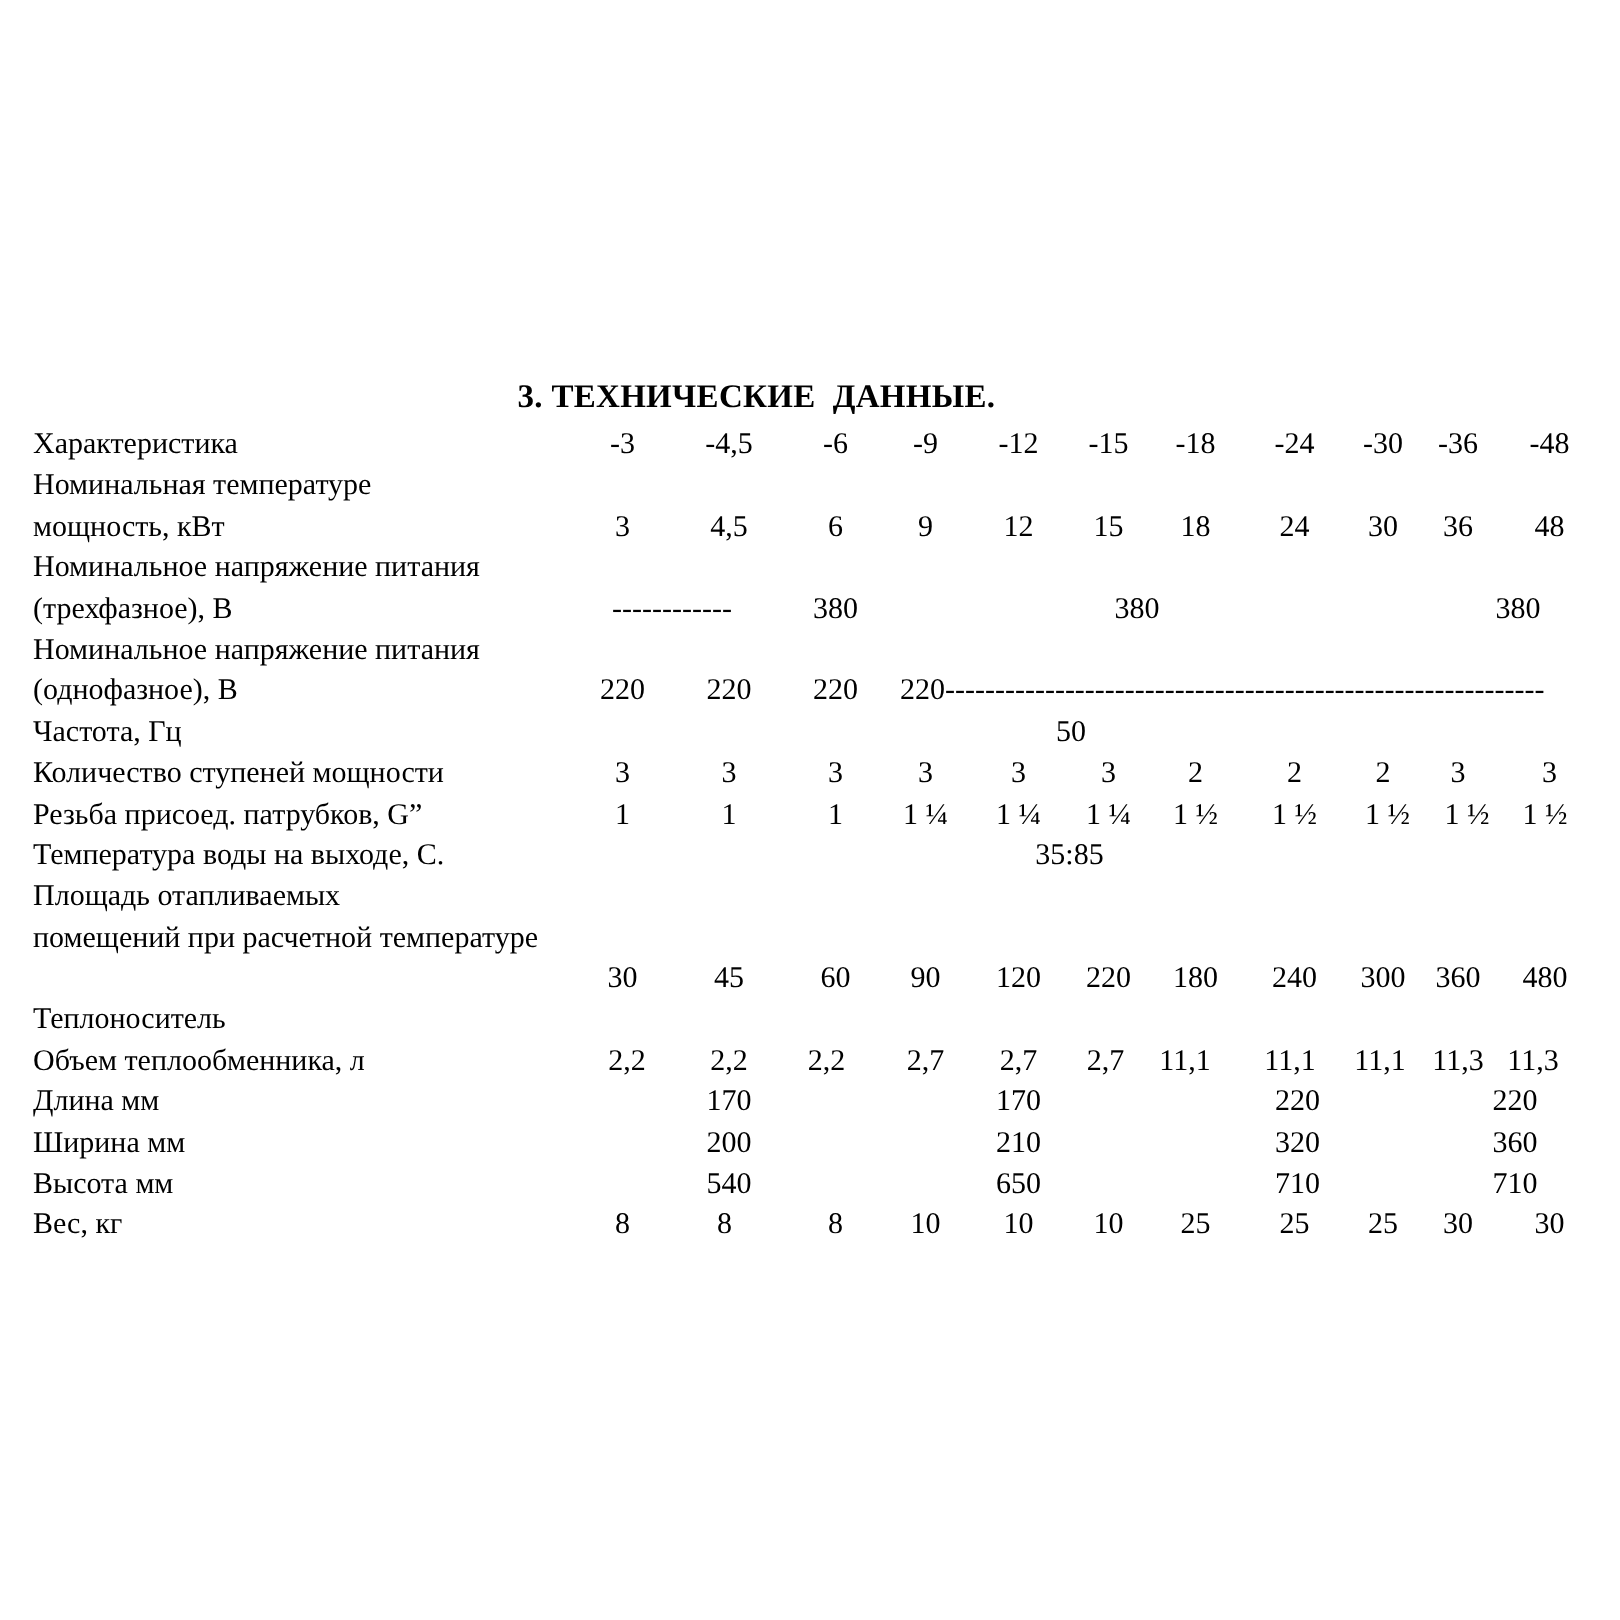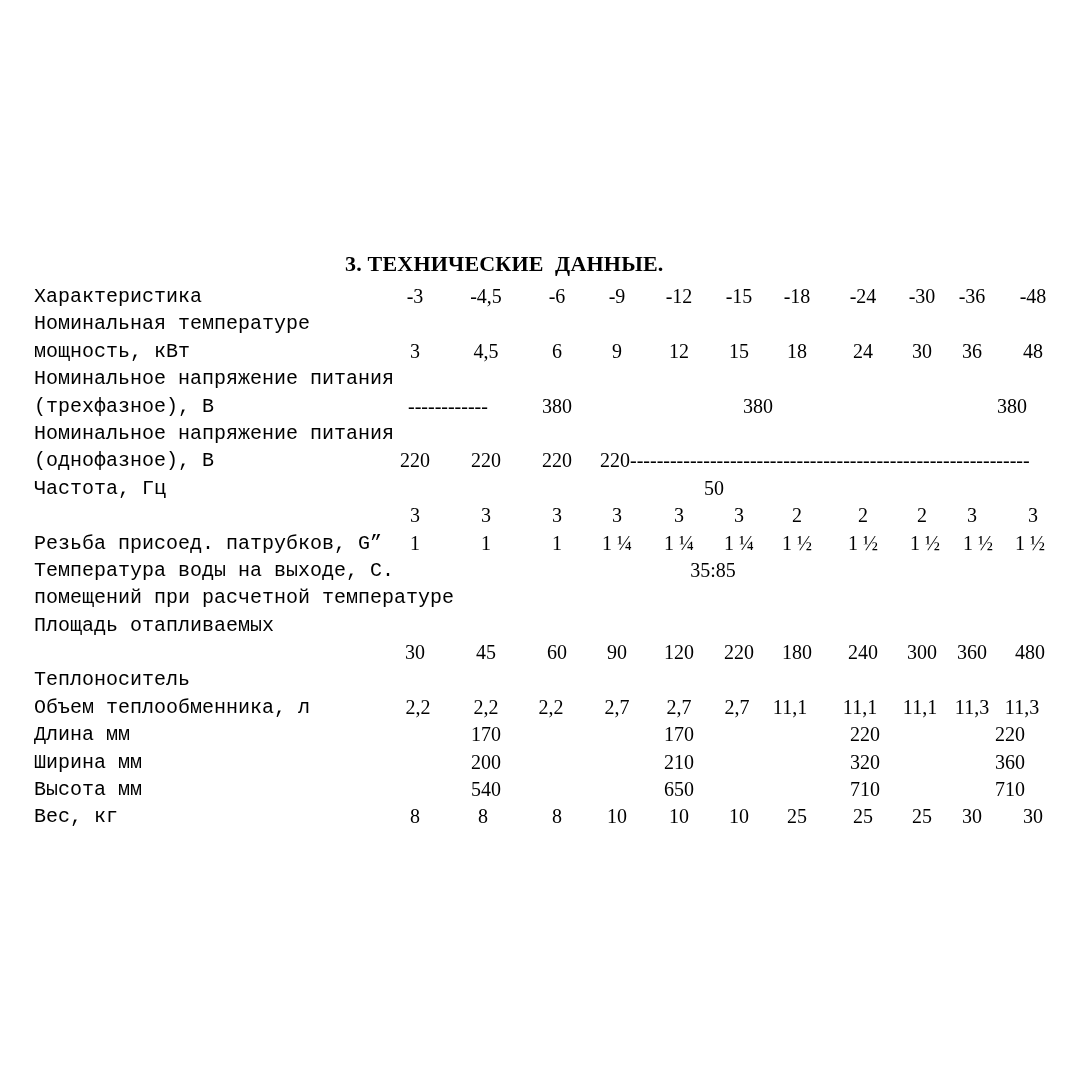--- a/index.html
+++ b/index.html
@@ -2,21 +2,21 @@
 <html><head>
 <meta charset="utf-8">
 <style>
   html,body{margin:0;padding:0;background:#ffffff;}
   .page{position:relative;width:1080px;height:1080px;background:#ffffff;overflow:hidden;
         font-family:"Liberation Serif", serif;color:#000;}
   .title{position:absolute;left:345px;top:251px;margin:0;font-size:22px;font-weight:bold;
          white-space:pre;letter-spacing:.2px;}
   .table{position:absolute;left:0;top:283px;width:1080px;}
   .row{position:relative;height:27.4px;line-height:27.4px;font-size:20px;}
-  .lbl{position:absolute;left:34px;white-space:nowrap;font-family:Liberation Mono, monospace;}
+  .lbl{position:absolute;left:22px;white-space:nowrap;}
   .lbl sup{font-size:12px;line-height:0;}
   .cell{position:absolute;transform:translateX(-50%);white-space:nowrap;}
   .cell.la{transform:none;}
 </style>
 </head>
 <body>
 
 <div class="page">
   <h1 class="title">3. ТЕХНИЧЕСКИЕ  ДАННЫЕ.</h1>
 
@@ -79,20 +79,21 @@
       <span class="cell" style="left:557px">220</span>
       <span class="cell la" style="left:600px">220------------------------------------------------------------</span>
     </div>
 
     <div class="row">
       <span class="lbl">Частота, Гц</span>
       <span class="cell" style="left:714px">50</span>
     </div>
 
     <div class="row">
+      <span class="lbl">Количество ступеней мощности</span>
       <span class="cell" style="left:415px">3</span>
       <span class="cell" style="left:486px">3</span>
       <span class="cell" style="left:557px">3</span>
       <span class="cell" style="left:617px">3</span>
       <span class="cell" style="left:679px">3</span>
       <span class="cell" style="left:739px">3</span>
       <span class="cell" style="left:797px">2</span>
       <span class="cell" style="left:863px">2</span>
       <span class="cell" style="left:922px">2</span>
       <span class="cell" style="left:972px">3</span>
@@ -113,24 +114,24 @@
       <span class="cell" style="left:978px">1 ½</span>
       <span class="cell" style="left:1030px">1 ½</span>
     </div>
 
     <div class="row">
       <span class="lbl">Температура воды на выходе, С.</span>
       <span class="cell" style="left:713px">35:85</span>
     </div>
 
     <div class="row">
+      <span class="lbl">Площадь отапливаемых</span>
+    </div>
+    <div class="row">
       <span class="lbl">помещений при расчетной температуре</span>
-    </div>
-    <div class="row">
-      <span class="lbl">Площадь отапливаемых</span>
     </div>
 
     <div class="row">
       <span class="cell" style="left:415px">30</span>
       <span class="cell" style="left:486px">45</span>
       <span class="cell" style="left:557px">60</span>
       <span class="cell" style="left:617px">90</span>
       <span class="cell" style="left:679px">120</span>
       <span class="cell" style="left:739px">220</span>
       <span class="cell" style="left:797px">180</span>

